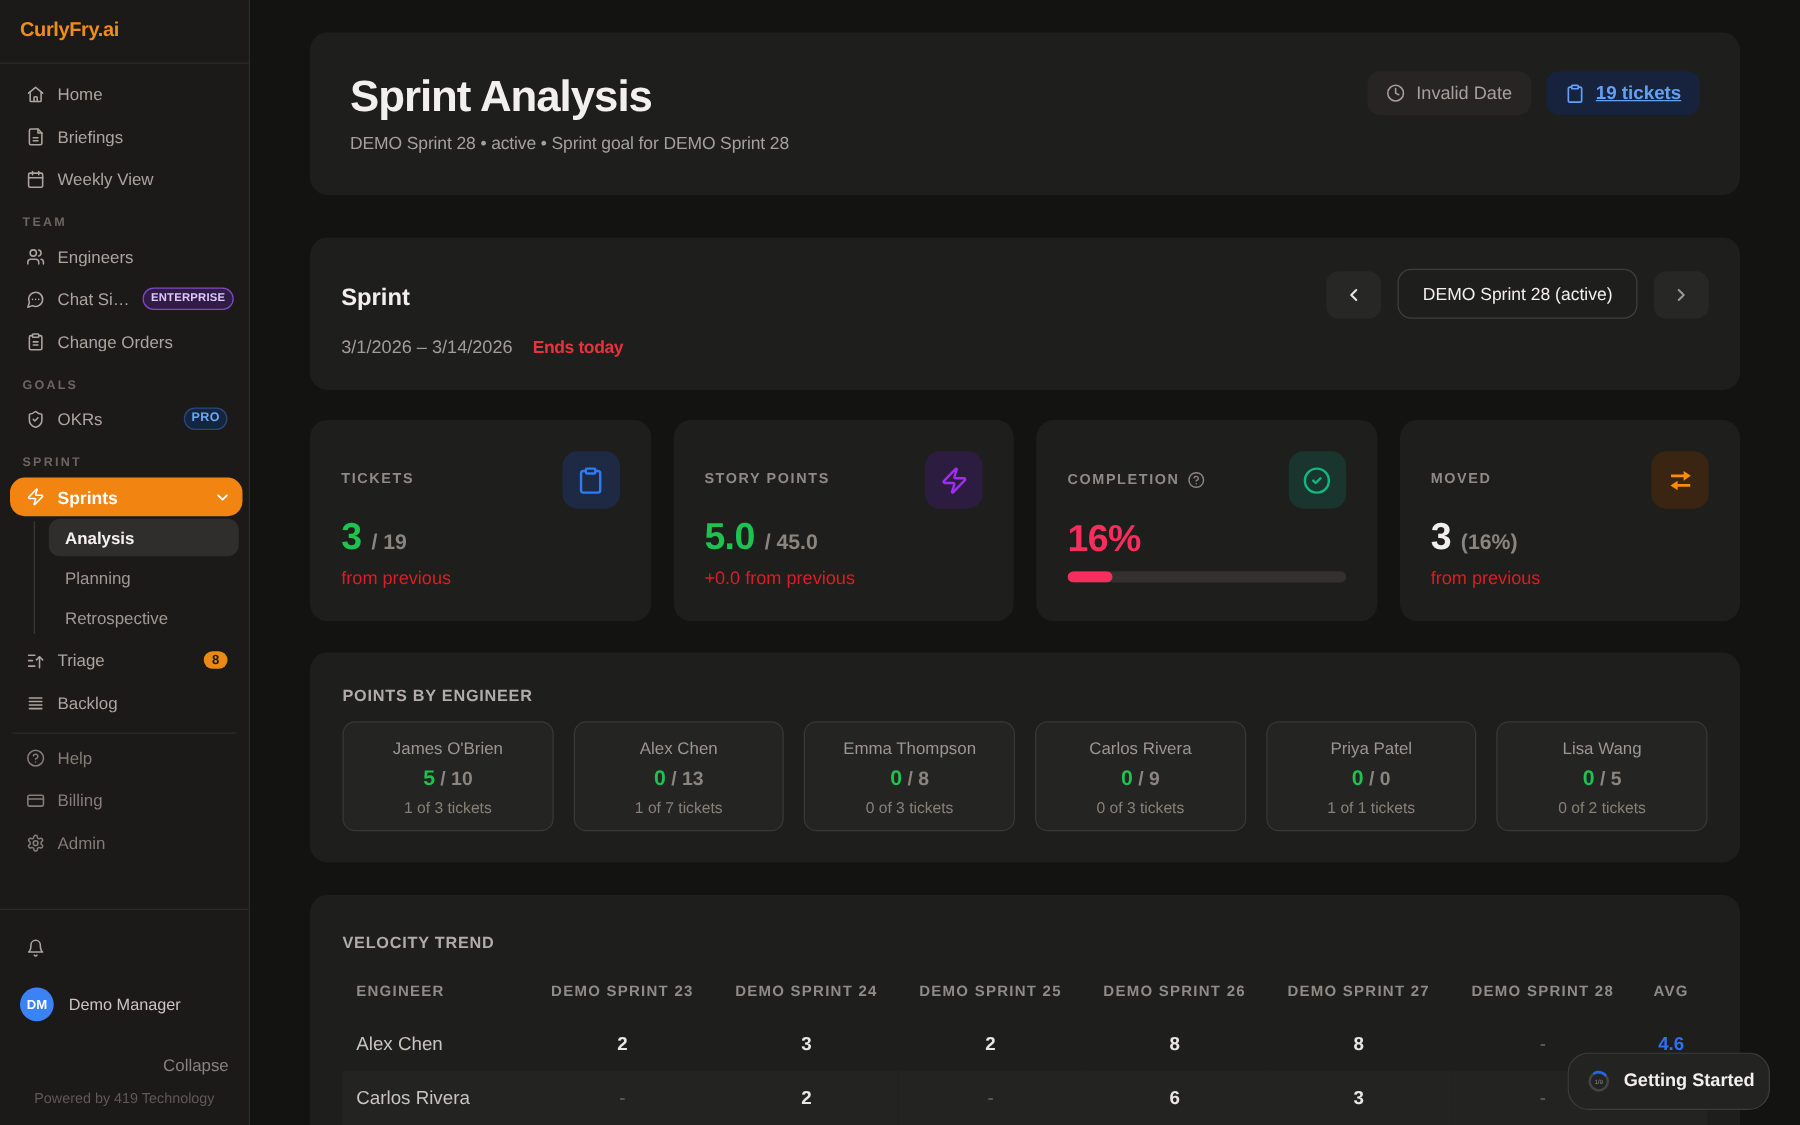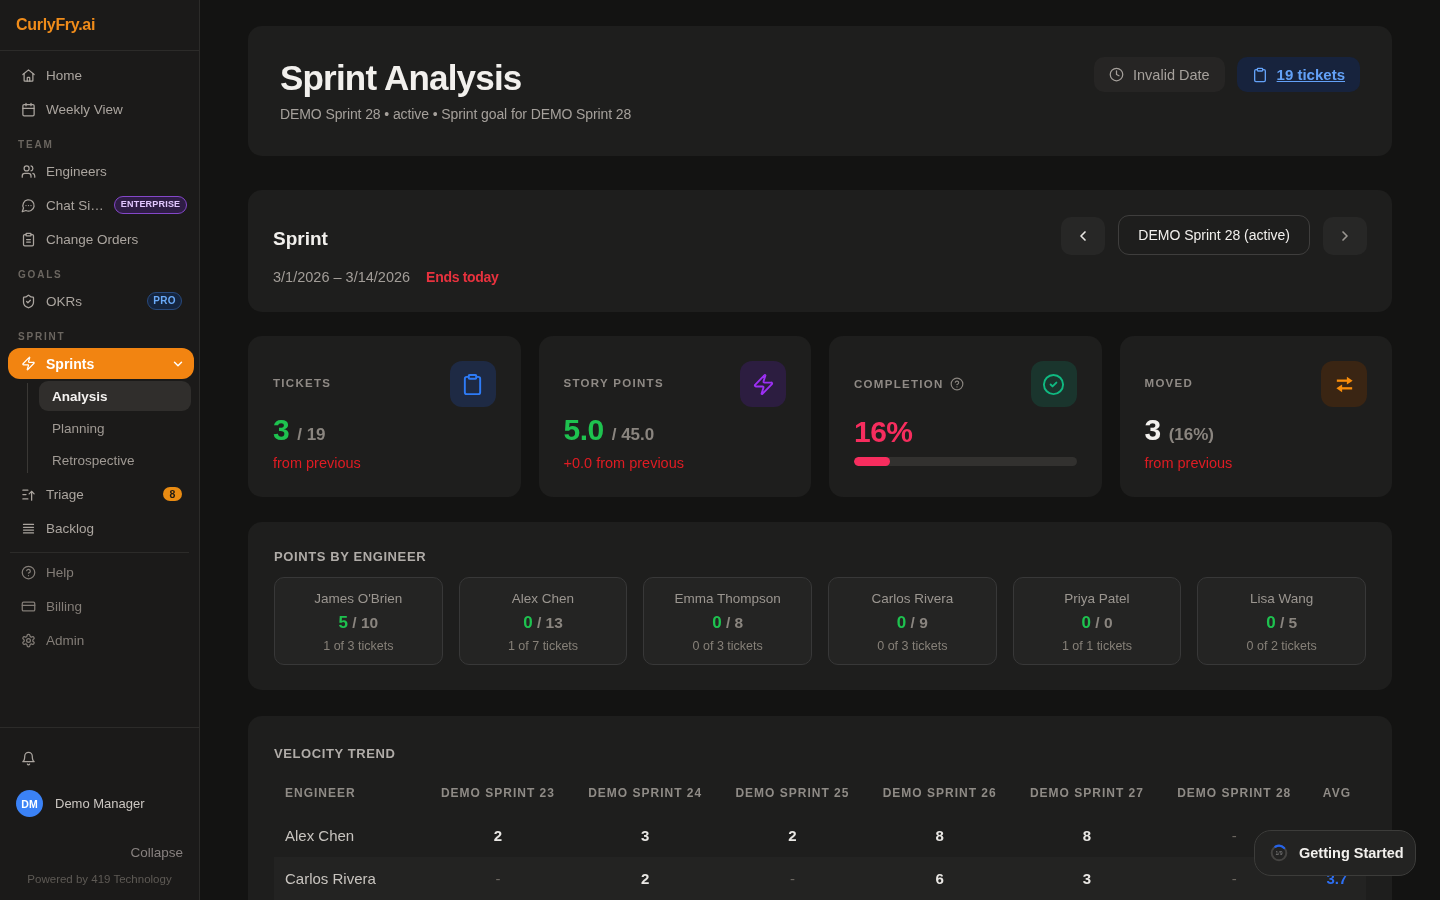--- a/index.html
+++ b/index.html
@@ -136,40 +136,49 @@
 col.c-eng { width:150px; } col.c-s { width:147px; } col.c-avg { width:58px; }
 th { color:#8f8b86; font-size:12px; font-weight:bold; letter-spacing:1px; text-align:center; height:42px; }
 th:first-child { text-align:left; padding-left:11px; }
 td { color:#e9e7e4; font-size:15px; font-weight:bold; text-align:center; height:43px; }
 td:first-child { text-align:left; font-weight:normal; color:#c8c4bf; padding-left:11px; }
 td.dash { color:#6b6660; font-weight:normal; }
 td.avg { color:#2e6ff2; }
 tr.zebra { background:#232322; }
 
 .gstart {
-  position:fixed; right:24px; bottom:24px; width:162px; height:46px;
+  position:fixed; right:24px; bottom:12px; width:162px; height:46px;
   background:#232322; border:1px solid #3c3c3a; border-radius:17px;
   display:flex; align-items:center; gap:10px; padding:0 14px;
 }
 .gstart span { color:#f2f0ed; font-size:14.5px; font-weight:bold; white-space:nowrap; }
 </style>
 </head>
 <body>
 <aside>
   <div class="logo">
       <span>CurlyFry.ai</span>
     </div>
   <nav>
     <div class="nav-item">
         <svg viewBox="0 0 24 24" fill="none" stroke="currentColor" stroke-width="2" stroke-linecap="round" stroke-linejoin="round">
           <path d="M3 10.5 12 3l9 7.5"></path>
           <path d="M5 9v11a1 1 0 0 0 1 1h12a1 1 0 0 0 1-1V9"></path>
           <path d="M10 21v-5a1 1 0 0 1 1-1h2a1 1 0 0 1 1 1v5"></path>
         </svg>
         <span class="nav-label">Home</span>
+      </div>
+    <div class="nav-item">
+        <svg viewBox="0 0 24 24" fill="none" stroke="currentColor" stroke-width="2" stroke-linecap="round" stroke-linejoin="round">
+          <path d="M15 2H6a2 2 0 0 0-2 2v16a2 2 0 0 0 2 2h12a2 2 0 0 0 2-2V7z"></path>
+          <path d="M15 2v5h5"></path>
+          <path d="M9 13h6"></path>
+          <path d="M9 17h6"></path>
+        </svg>
+        <span class="nav-label">Briefings</span>
       </div>
     <div class="nav-item">
         <svg viewBox="0 0 24 24" fill="none" stroke="currentColor" stroke-width="2" stroke-linecap="round" stroke-linejoin="round">
           <rect x="3" y="4" width="18" height="18" rx="2"></rect>
           <path d="M16 2v4M8 2v4M3 10h18"></path>
         </svg>
         <span class="nav-label">Weekly View</span>
       </div>
     <div class="sec-label">TEAM</div>
     <div class="nav-item">

